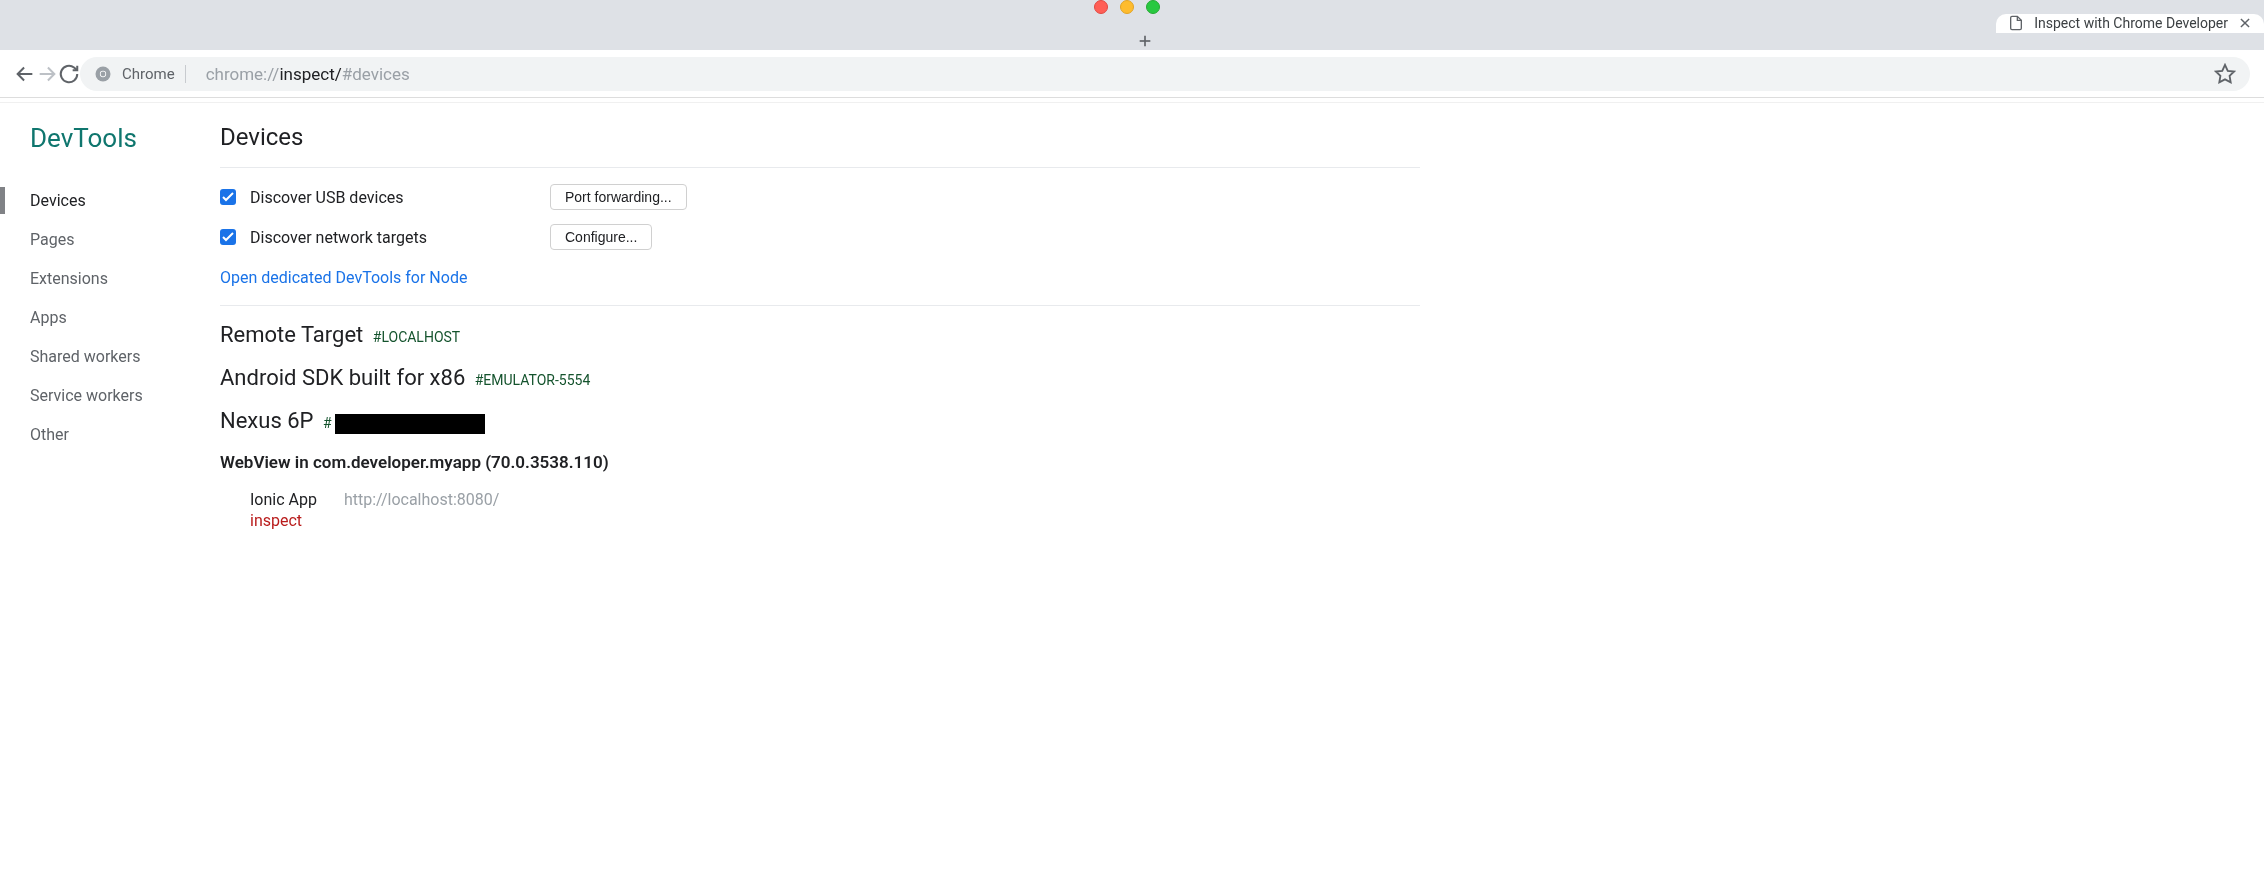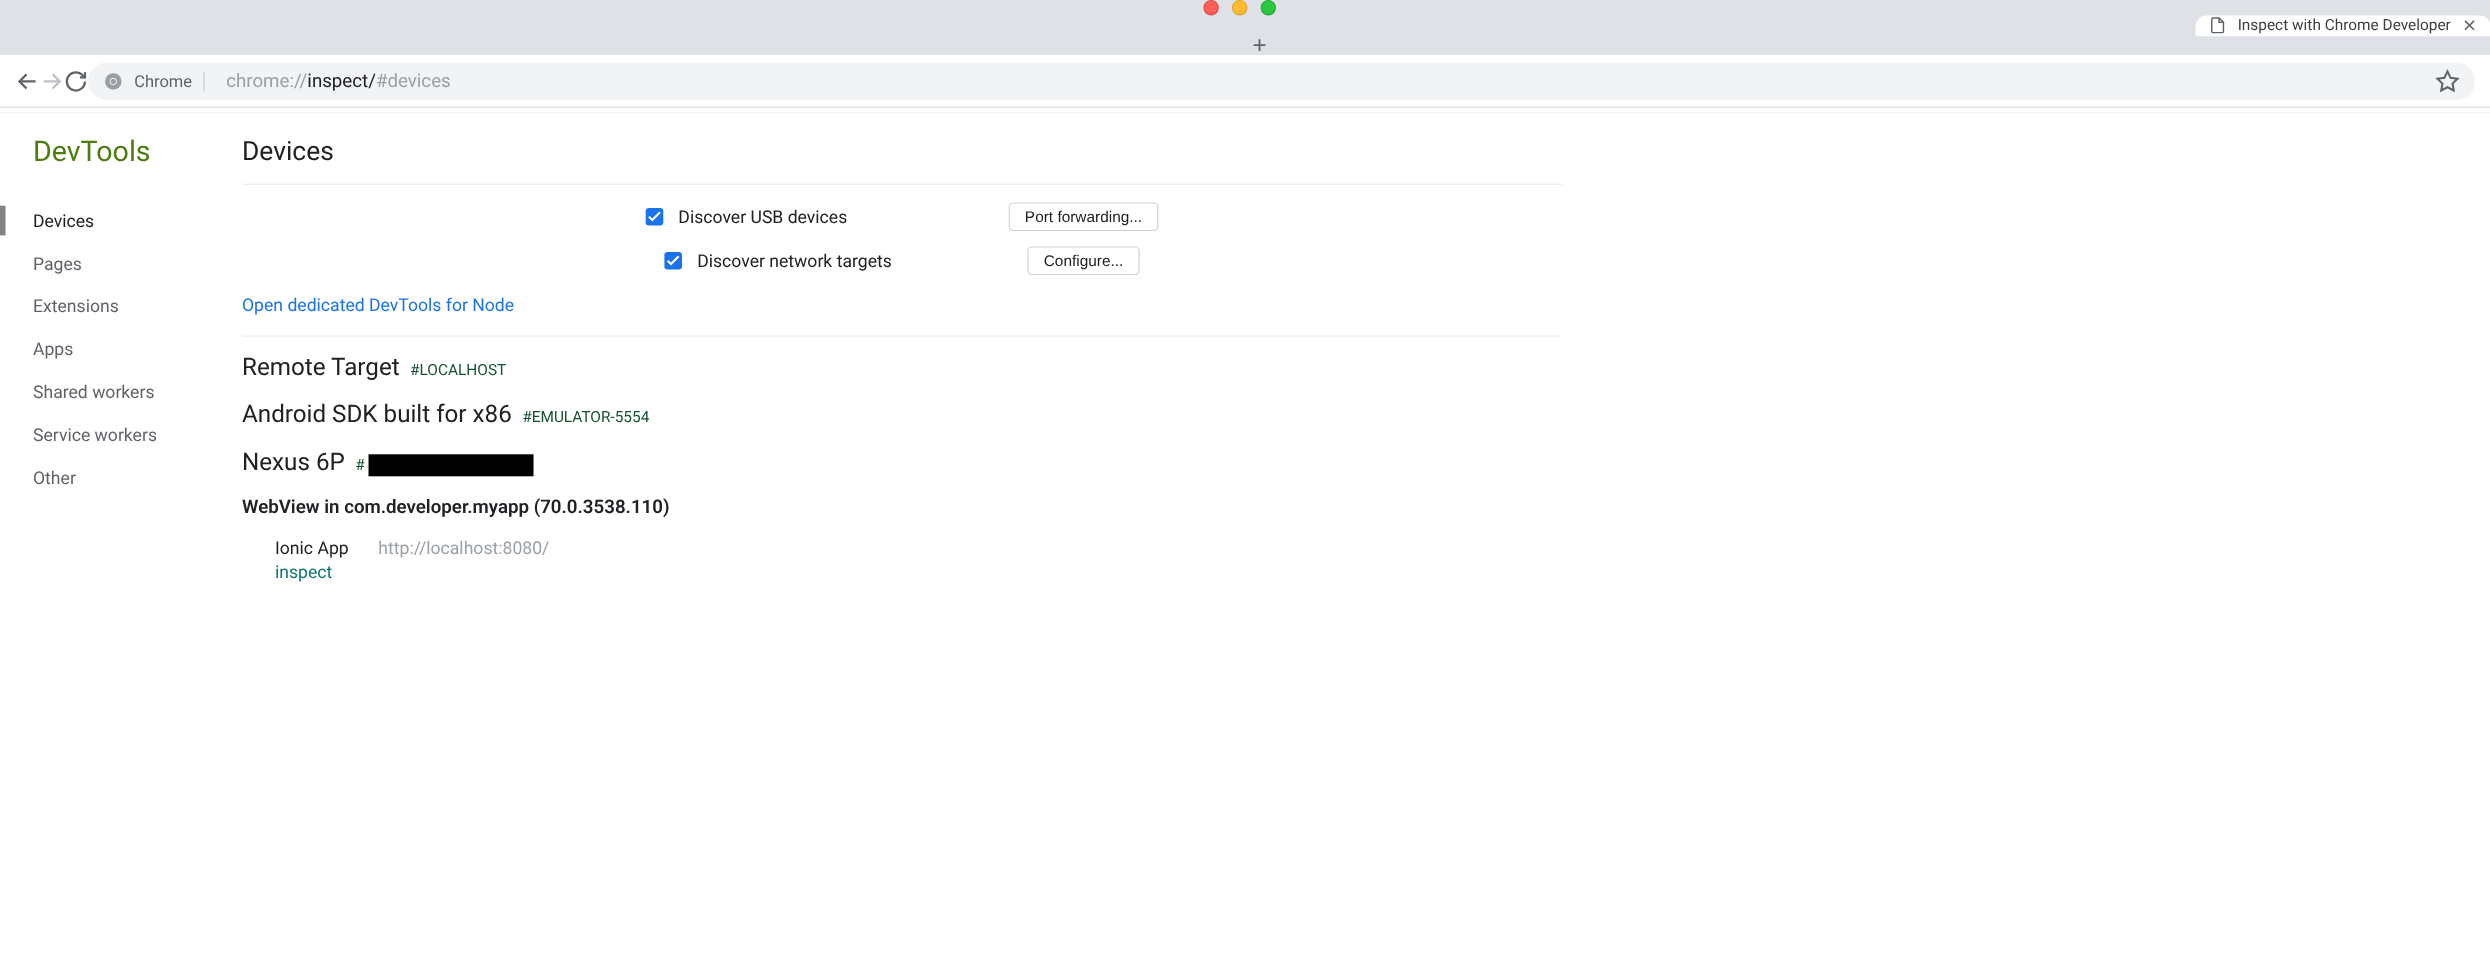--- a/index.html
+++ b/index.html
@@ -26,45 +26,45 @@
     .addr-bar { flex: 1; display: flex; align-items: center; background: #f1f3f4; border-radius: 20px; height: 34px; padding: 0 14px; gap: 10px; }
     .chrome-icon { width: 18px; height: 18px; }
     .addr-label { font-size: 15px; color: #5f6368; padding-right: 10px; border-right: 1px solid #c8cbcf; }
     .addr-url { font-size: 17px; color: #9aa0a6; padding-left: 10px; }
     .addr-url .seg-dark { color: #202124; }
     .star-btn { width: 22px; height: 22px; color: #5f6368; cursor: pointer; margin-left: auto; }
     
     
     .page { display: flex; padding: 20px 30px; gap: 30px; border-top: 1px solid #f0f0f0; margin-top: 4px; }
     .sidebar { width: 160px; }
-    .sidebar-title { font-size: 26px; font-weight: 400; margin-bottom: 28px; color: #4d7c0f; }
+    .sidebar-title { font-size: 26px; font-weight: 400; margin-bottom: 28px; color: #0f766e; }
     .sidebar-item { font-size: 16px; color: #5f6368; padding: 10px 0; cursor: pointer; }
     .sidebar-item.active { color: #202124; position: relative; }
     .sidebar-item.active::before { content: ""; position: absolute; left: -30px; top: 6px; bottom: 6px; width: 5px; background: #808286; }
     
     .main { flex: 1; max-width: 1200px; }
     .page-title { font-size: 24px; font-weight: 400; margin-bottom: 16px; color: #202124; }
     .section-divider { border: 0; border-top: 1px solid #e8eaed; margin-bottom: 16px; }
     
-    .row-check { display: flex; align-items: center; margin-bottom: 14px; font-size: 16px; justify-content: center; }
+    .row-check { display: flex; align-items: center; margin-bottom: 14px; font-size: 16px; }
     .cb { width: 16px; height: 16px; border-radius: 3px; background: #1a73e8; display: inline-flex; align-items: center; justify-content: center; margin-right: 14px; cursor: pointer; }
     .cb svg { width: 12px; height: 10px; color: #fff; }
     .check-label { min-width: 300px; }
     .btn { font-size: 14px; padding: 4px 14px; background: #fff; border: 1px solid #d0d0d0; border-radius: 4px; cursor: pointer; color: #202124; }
     .link { color: #1a73e8; font-size: 16px; cursor: pointer; margin-top: 4px; margin-bottom: 18px; display: inline-block; }
     
     .sect-h { font-size: 22px; font-weight: 400; color: #202124; margin-bottom: 18px; }
     .sect-h .hash { font-size: 14px; color: #14532d; margin-left: 4px; }
     .redact { display: inline-block; width: 150px; height: 20px; background: #000; vertical-align: middle; margin-left: 3px; }
     
     .webview-title { font-size: 17px; font-weight: 600; margin-bottom: 18px; }
     .target-row { padding-left: 30px; font-size: 16px; }
     .target-name { color: #202124; text-align: right; }
     .target-url { color: #9aa0a6; margin-left: 23px; }
-    .inspect-link { color: #0f766e; cursor: pointer; display: block; margin-top: 2px; }
+    .inspect-link { color: #b91c1c; cursor: pointer; display: block; margin-top: 2px; }
   </style>
 </head>
 <body>
 
 <div class="browser-chrome">
   <div class="tab-strip">
     <div class="window-controls">
       <div class="win-dot dot-red"></div>
       <div class="win-dot dot-yellow"></div>
       <div class="win-dot dot-green"></div>

